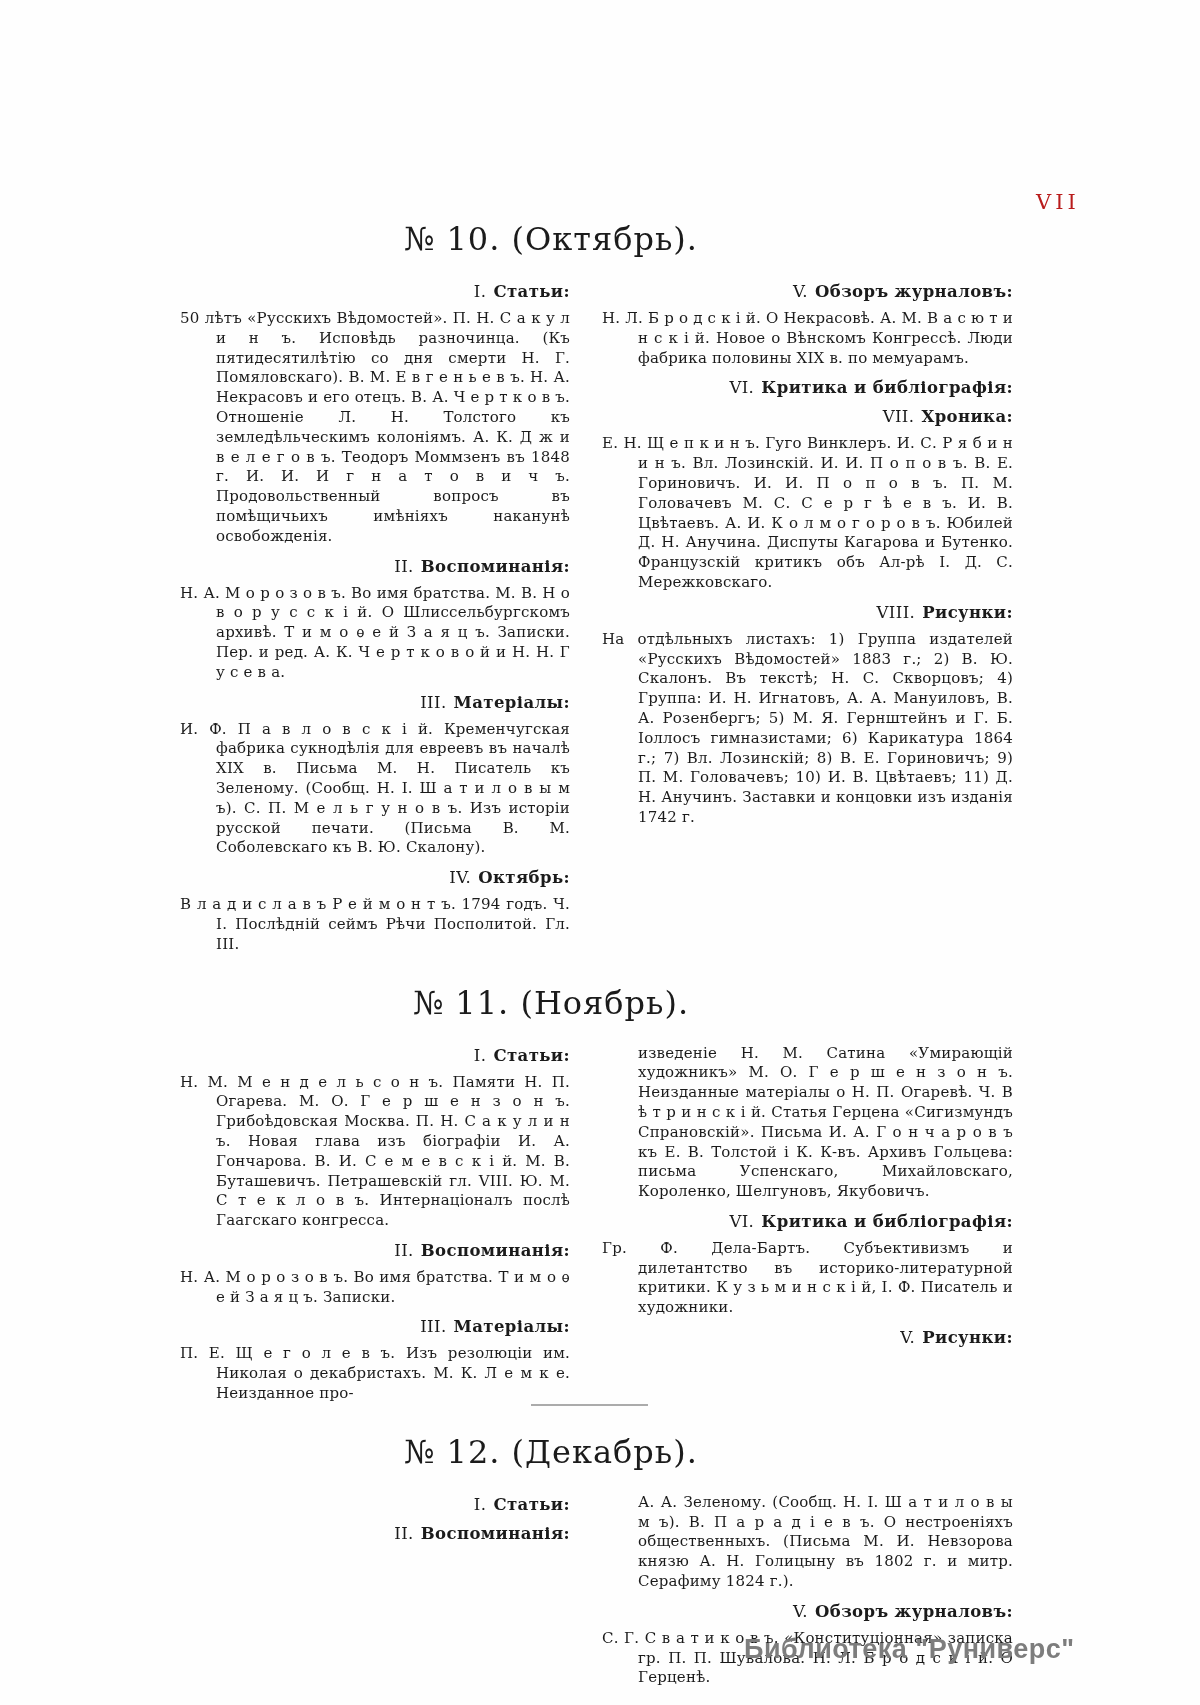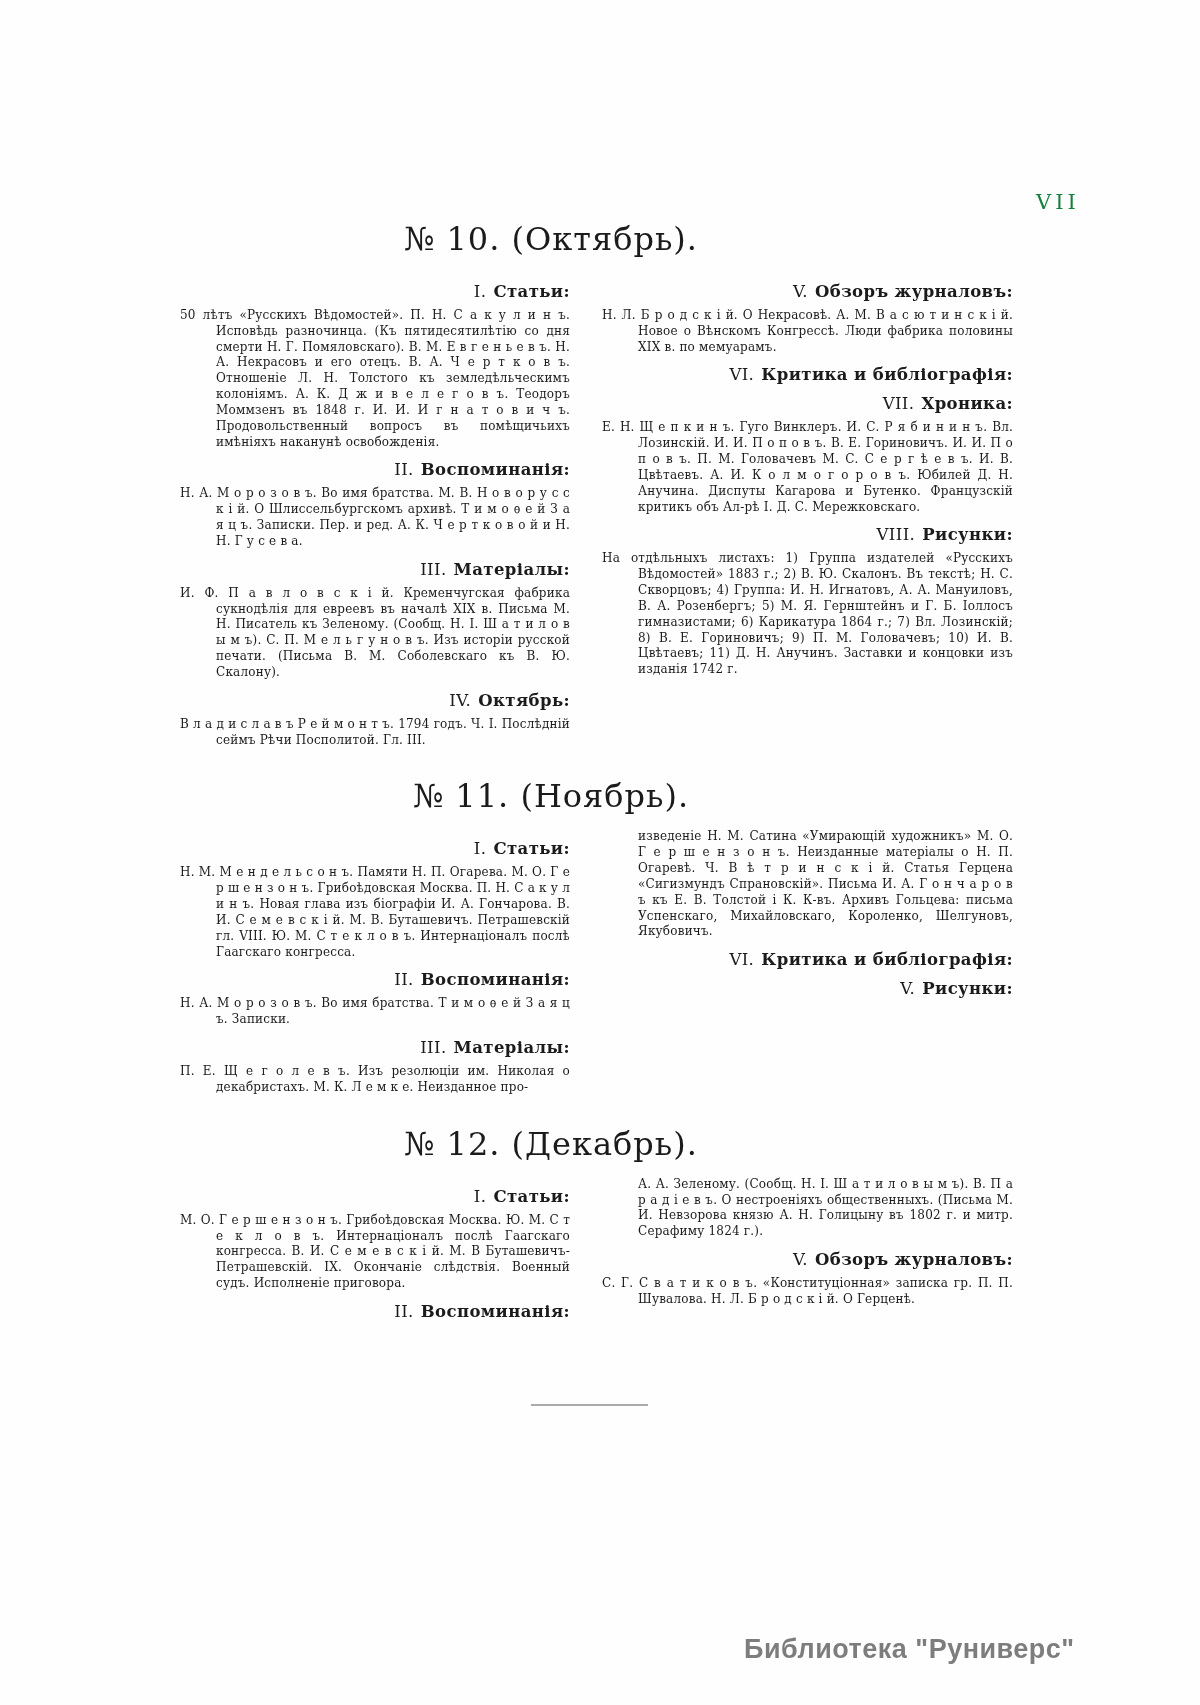--- a/index.html
+++ b/index.html
@@ -11,21 +11,21 @@
     background: #fefefe;
     color: #1b1b1b;
     font-family: "DejaVu Serif", "Liberation Serif", serif;
   }
   .page-number {
     position: absolute;
     top: 190px;
     left: 1036px;
     font-size: 21px;
     letter-spacing: 4px;
-    color: #15803d;
+    color: #b91c1c;
   }
   .content {
     position: absolute;
     left: 180px;
     top: 220px;
     width: 833px;
   }
   .issue-title {
     width: 742px;
     text-align: center;
@@ -42,22 +42,22 @@
   .sec-head {
     text-align: right;
     font-size: 16.5px;
     font-weight: 400;
     margin: 10px 0 7px 0;
     letter-spacing: 0.4px;
   }
   .sec-head .num { margin-right: 7px; }
   .sec-head b { font-weight: 700; }
   p.entry {
-    margin: 0 0 3px 0;
-    font-size: 12px;
+    margin: 8px 0 3px 0;
+    font-size: 15px;
     line-height: 1.32;
     text-align: justify;
     letter-spacing: 0.2px;
   }
   p.hang { padding-left: 36px; text-indent: -36px; }
   p.cont { padding-left: 36px; }
   .divider {
     position: absolute;
     left: 531px;
     top: 1404px;
@@ -116,31 +116,31 @@
           <h3 class="sec-head"><span class="num">I.</span><b>Статьи:</b></h3>
           <p class="entry hang">Н. М. М е н д е л ь с о н ъ. Памяти Н. П. Огарева. М. О. Г е р ш е н з о н ъ. Грибоѣдовская Москва. П. Н. С а к у л и н ъ. Новая глава изъ біографіи И. А. Гончарова. В. И. С е м е в с к і й. М. В. Буташевичъ. Петрашевскій гл. VIII. Ю. М. С т е к л о в ъ. Интернаціоналъ послѣ Гаагскаго конгресса.</p>
           <h3 class="sec-head"><span class="num">II.</span><b>Воспоминанія:</b></h3>
           <p class="entry hang">Н. А. М о р о з о в ъ. Во имя братства. Т и м о ѳ е й  З а я ц ъ. Записки.</p>
           <h3 class="sec-head"><span class="num">III.</span><b>Матеріалы:</b></h3>
           <p class="entry hang">П. Е. Щ е г о л е в ъ. Изъ резолюціи им. Николая о декабристахъ. М. К. Л е м к е. Неизданное про-</p>
         </div>
       <div class="col right">
           <p class="entry cont">изведеніе Н. М. Сатина «Умирающій художникъ» М. О. Г е р ш е н з о н ъ. Неизданные матеріалы о Н. П. Огаревѣ. Ч. В ѣ т р и н с к і й. Статья Герцена «Сигизмундъ Спрановскій». Письма И. А. Г о н ч а р о в ъ  къ Е. В. Толстой і К. К-въ. Архивъ Гольцева: письма Успенскаго, Михайловскаго, Короленко, Шелгуновъ, Якубовичъ.</p>
           <h3 class="sec-head"><span class="num">VI.</span><b>Критика и библіографія:</b></h3>
+          <p class="entry hang">Гр. Ф. Дела-Бартъ. Субъективизмъ и дилетантство въ историко-литературной критики. К у з ь м и н с к і й, І. Ф. Писатель и художники.</p>
           <h3 class="sec-head"><span class="num">V.</span><b>Рисунки:</b></h3>
         </div>
     </div>
   </section>
 
   <section class="issue">
     <h2 class="issue-title">№ 12. (Декабрь).</h2>
     <div class="columns">
       <div class="col left">
           <h3 class="sec-head"><span class="num">I.</span><b>Статьи:</b></h3>
-          <p class="entry hang">М. О. Г е р ш е н з о н ъ. Грибоѣдовская Москва. Ю. М. С т е к л о в ъ. Интернаціоналъ послѣ Гаагскаго конгресса. В. И. С е м е в с к і й. М. В Буташевичъ-Петрашевскій. IX. Окончаніе слѣдствія. Военный судъ. Исполненіе приговора.</p>
           <h3 class="sec-head"><span class="num">II.</span><b>Воспоминанія:</b></h3>
         </div>
       <div class="col right">
           <p class="entry cont">А. А. Зеленому. (Сообщ. Н. І. Ш а т и л о в ы м ъ). В. П а р а д і е в ъ. О нестроеніяхъ общественныхъ. (Письма М. И. Невзорова князю А. Н. Голицыну въ 1802 г. и митр. Серафиму 1824 г.).</p>
           <h3 class="sec-head"><span class="num">V.</span><b>Обзоръ журналовъ:</b></h3>
           <p class="entry hang">С. Г. С в а т и к о в ъ. «Конституціонная» записка гр. П. П. Шувалова. Н. Л. Б р о д с к і й. О Герценѣ.</p>
         </div>
     </div>
   </section>
 

